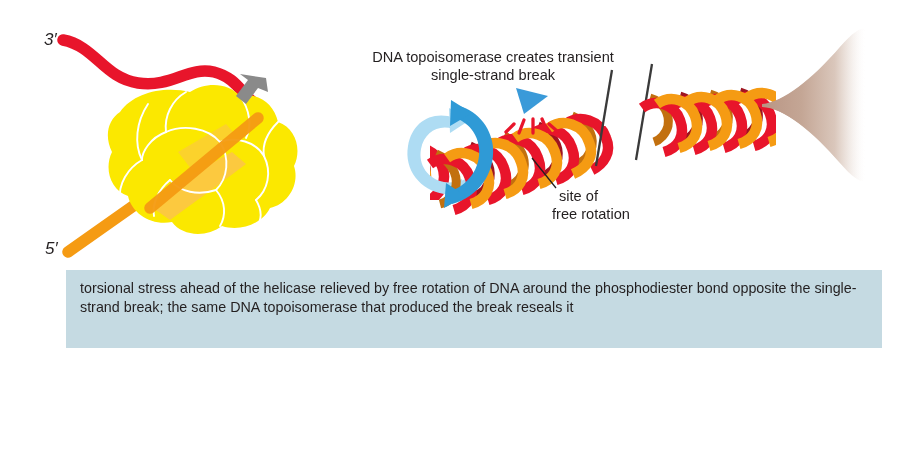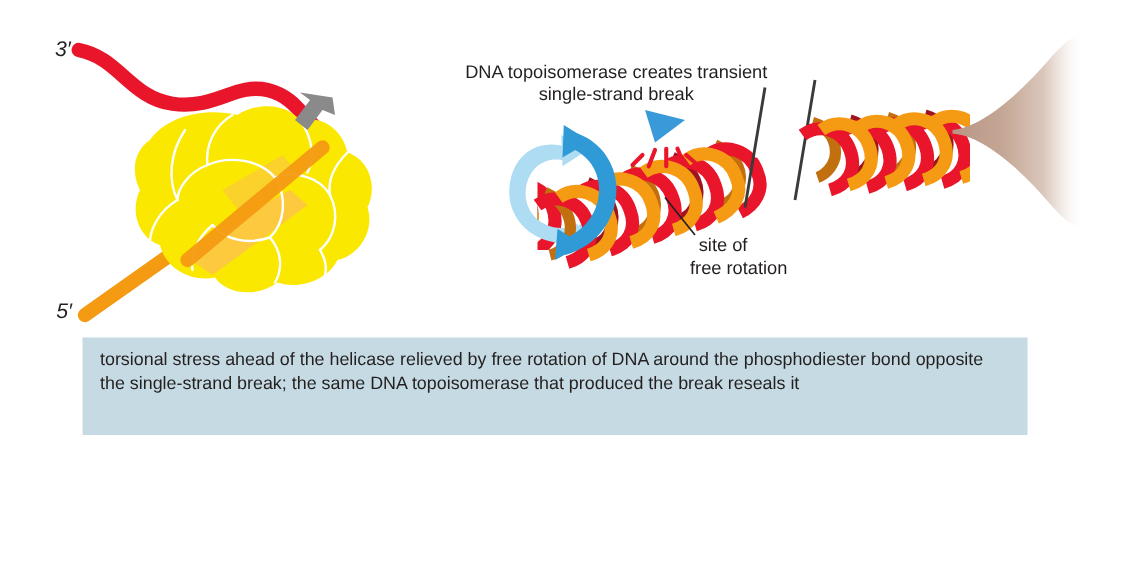--- a/index.html
+++ b/index.html
@@ -7,21 +7,21 @@
        font-family:"Liberation Sans","DejaVu Sans",sans-serif;}
   #stage{position:relative;width:900px;height:460px;background:#fff;}
   svg#fig{position:absolute;left:0;top:0;width:900px;height:460px;display:block;}
 
   .lbl{fill:#231f20;font-family:"Liberation Sans","DejaVu Sans",sans-serif;}
   .lbl-prime{font-size:17px;font-style:italic;}
   .lbl-anno{font-size:14.6px;}
   .lbl-site{font-size:14.6px;}
 
   #caption-box{
-    position:absolute;left:66px;top:270px;width:756px;height:78px;
+    position:absolute;left:66px;top:270px;width:816px;height:78px;
     background:#c5dae2;box-sizing:border-box;
     padding:9px 14px 0 14px;
   }
   #caption-text{
     margin:0;color:#231f20;font-size:14.3px;line-height:1.36;
     font-family:"Liberation Sans","DejaVu Sans",sans-serif;
   }
 </style>
 </head>
 <body>

